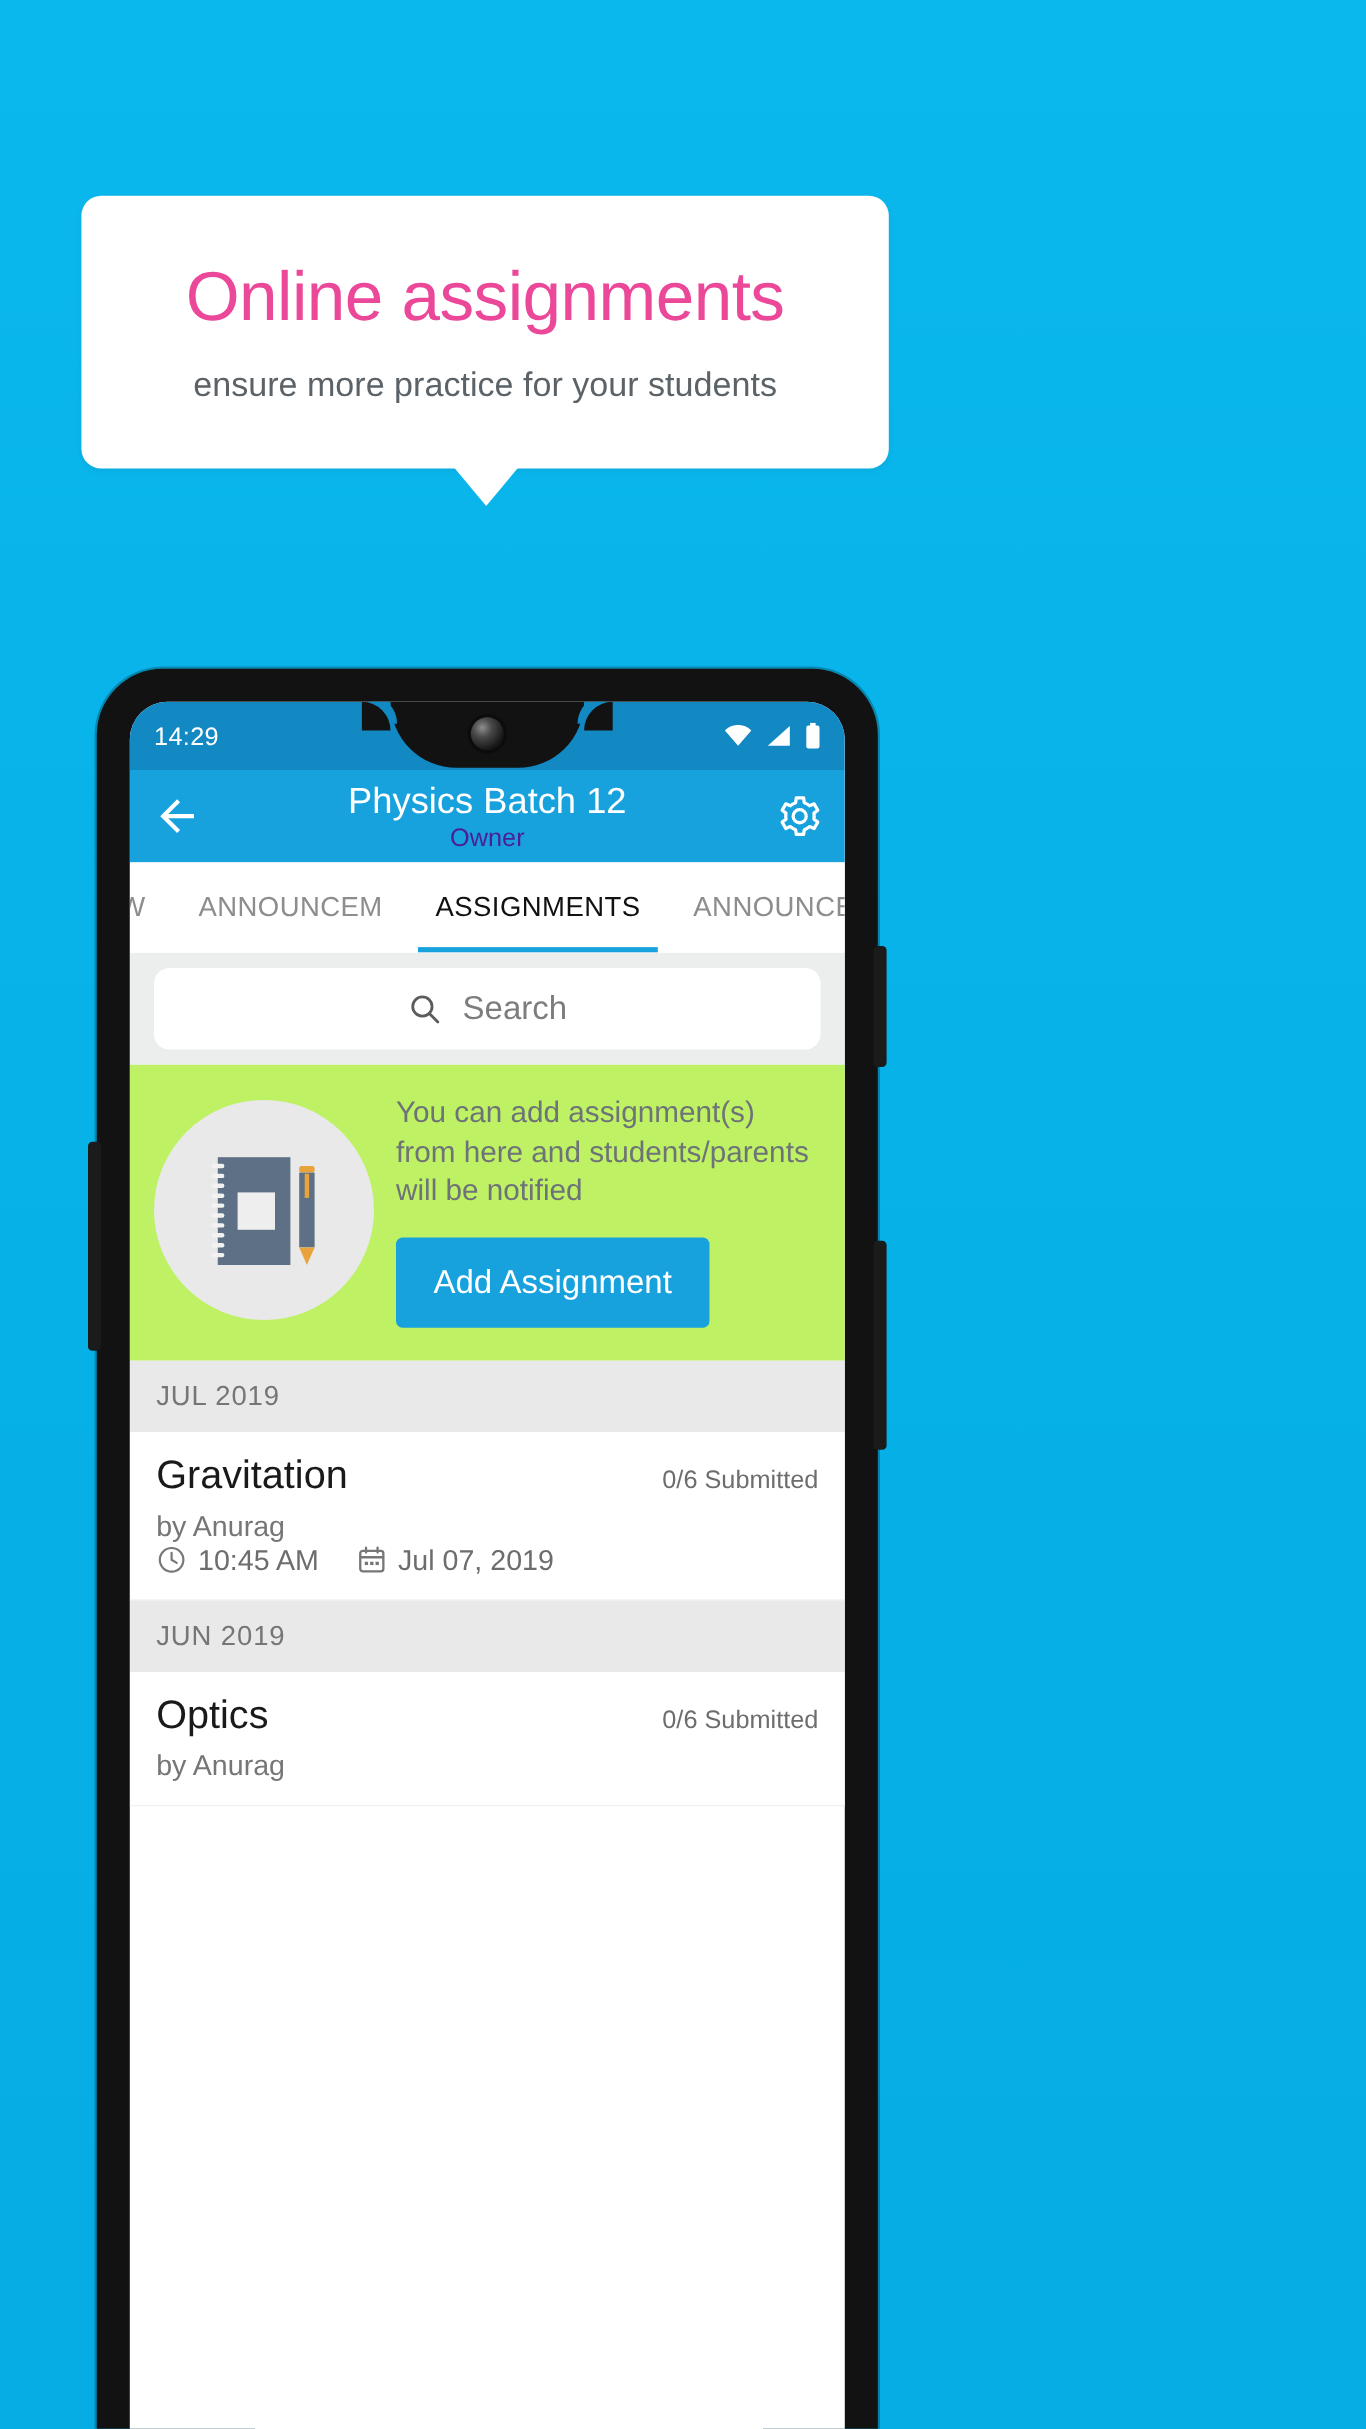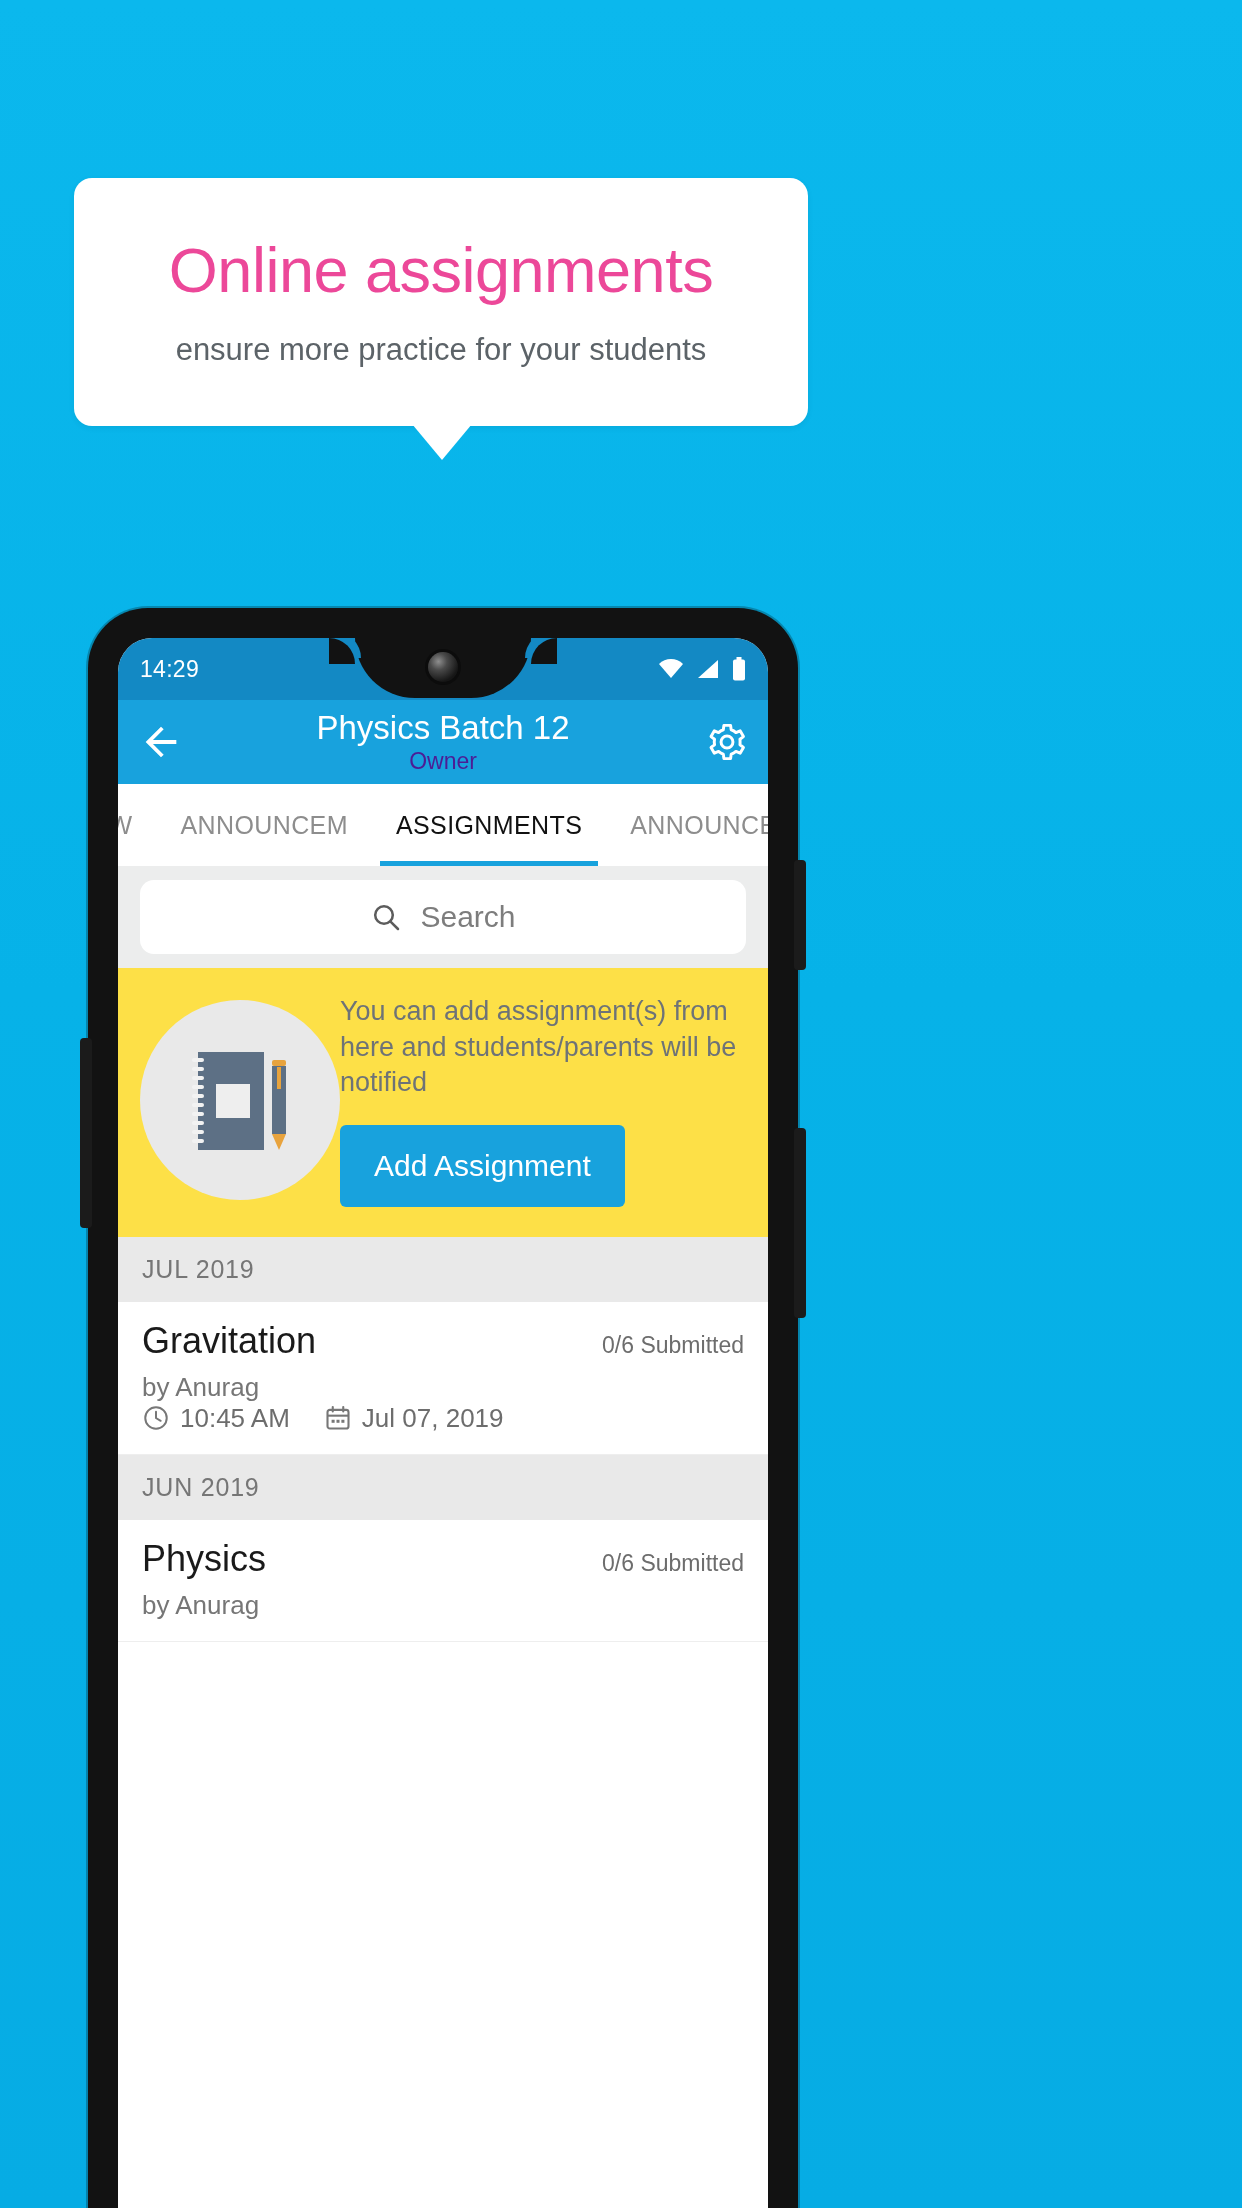--- a/index.html
+++ b/index.html
@@ -178,23 +178,24 @@
     background:#ffffff;
     border-radius:14px;
     display:flex; align-items:center; justify-content:center;
     gap:18px;
   }
   #search-icon { width:32px; height:32px; }
   #search-placeholder { font-size:30px; color:#7d7d7d; }
 
   
   #empty-card {
-    background:#fde047;
+    background:#bef264;
     display:flex; align-items:center;
     padding:26px 22px 30px 22px;
+    gap:20px;
     justify-content:center;
   }
   #empty-illus {
     width:200px; height:200px;
     border-radius:50%;
     background:#e9e9e9;
     display:flex; align-items:center; justify-content:center;
     flex:0 0 auto;
   }
   #empty-right { flex:1 1 auto; min-width:0; }
@@ -382,20 +383,20 @@
           <rect x="10.7" y="13.5" width="2.6" height="2.6" fill="#777777"></rect>
           <rect x="14.9" y="13.5" width="2.6" height="2.6" fill="#777777"></rect>
         </svg>
         <span>Jul 07, 2019</span>
       </div>
     </div>
 
     <div class="month-header">JUN 2019</div>
     <div class="assignment-row">
       <div class="row-top">
-        <span class="row-title">Physics</span>
+        <span class="row-title">Optics</span>
         <span class="row-submitted">0/6 Submitted</span>
       </div>
       <div class="row-author">by Anurag</div>
     </div>
 
   </div>
 </div>
 
 </body></html>

